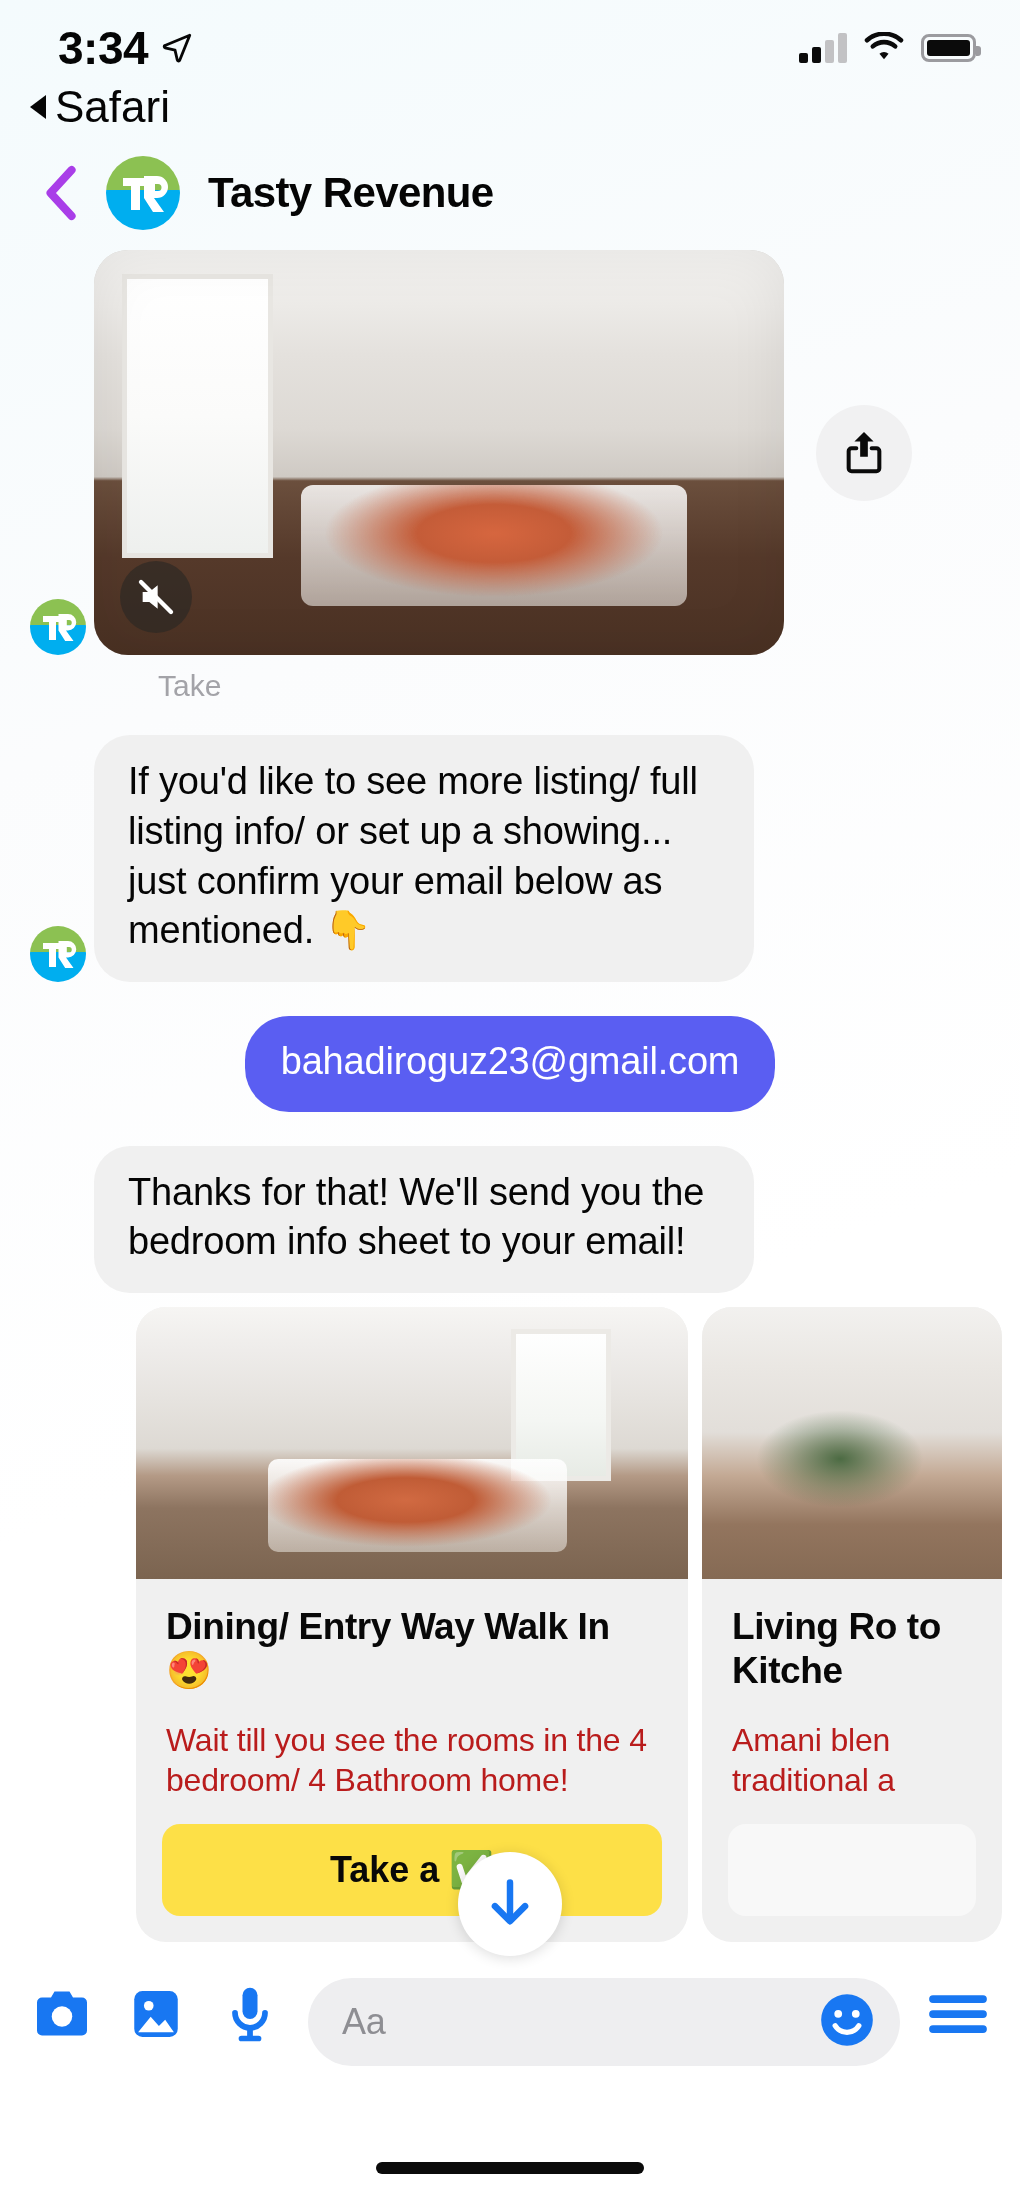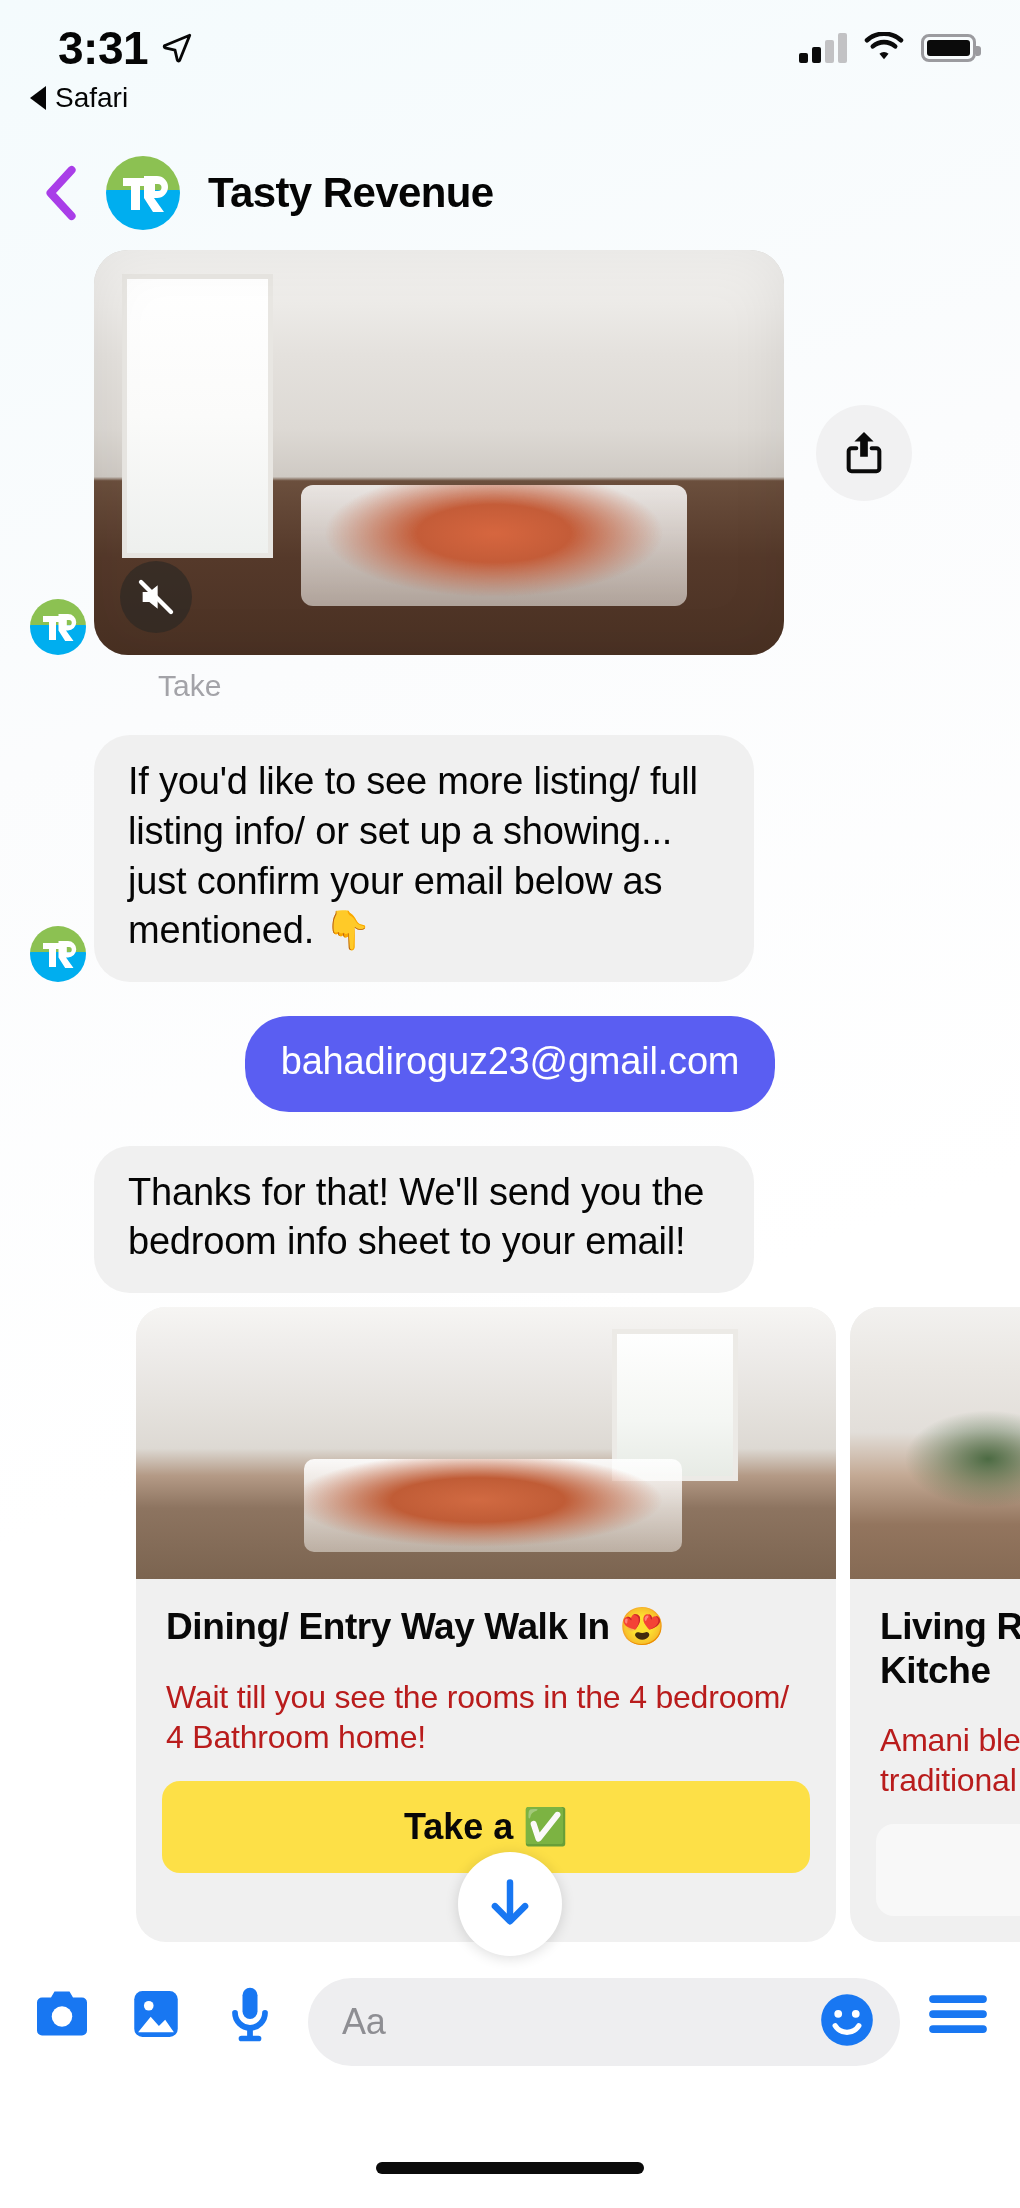--- a/index.html
+++ b/index.html
@@ -42,21 +42,21 @@
   .battery::after {
     content: ""; position: absolute; right: -8px; top: 9px;
     width: 5px; height: 10px; background: #9b9b9f; border-radius: 0 3px 3px 0;
   }
   .battery > span { display: block; height: 100%; width: 100%; background: #0b0b0b; border-radius: 3px; }
 
   
   .backapp {
     position: absolute; top: 82px; left: 30px;
     display: flex; align-items: center; gap: 9px;
-    font-size: 28px; color: #050505; font-weight: 400; justify-content: space-between;
+    font-size: 44px; color: #050505; font-weight: 400; justify-content: space-between;
   }
   .backapp .tri {
     width: 0; height: 0;
     border-top: 12px solid transparent; border-bottom: 12px solid transparent;
     border-right: 16px solid #050505;
   }
 
   
   .header {
     position: absolute; top: 140px; left: 0; right: 0; height: 106px;
@@ -125,21 +125,21 @@
     border-radius: 44px; padding: 22px 36px 26px;
     font-size: 38px; line-height: 1.25; max-width: 700px;
     letter-spacing: -0.2px;
   }
 
   
   .carousel {
     display: flex; gap: 14px; padding: 0 0 0 136px; margin-top: 14px;
   }
   .card {
-    flex: 0 0 auto; width: 700px; background: #f0f0f0;
+    flex: 0 0 auto; width: 552px; background: #f0f0f0;
     border-radius: 30px; overflow: hidden;
   }
   .card.partial { width: 300px; }
   .card-img { height: 272px; width: 100%; position: relative; overflow: hidden; }
   .card-body { padding: 26px 30px 4px; }
   .card-title {
     font-size: 37px; font-weight: 700; color: #080808;
     letter-spacing: -0.4px; line-height: 1.18;
   }
   .card-sub {
@@ -221,21 +221,21 @@
   }
   .vignette { position: absolute; inset: 0; box-shadow: inset 0 0 60px rgba(0,0,0,0.07); }
 </style>
 </head>
 <body>
 
 <div class="phone">
 
   <div class="statusbar">
     <div class="sb-time">
-      <span>3:31</span>
+      <span>3:34</span>
       <svg class="loc-arrow" width="34" height="34" viewBox="0 0 24 24">
         <path d="M21 3L3.5 10.2c-.8.3-.7 1.5.1 1.7l7 1.6 1.6 7c.2.8 1.4.9 1.7.1L21 3z" fill="none" stroke="#070707" stroke-width="2" stroke-linejoin="round"></path>
       </svg>
     </div>
     <div class="sb-right">
       <div class="signal">
         <i></i>
           <i></i>
           <i class="off"></i>
           <i class="off"></i>

